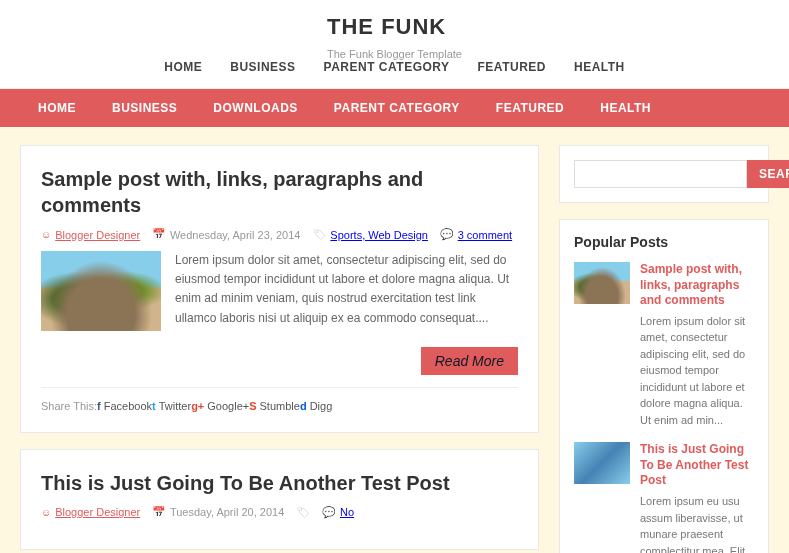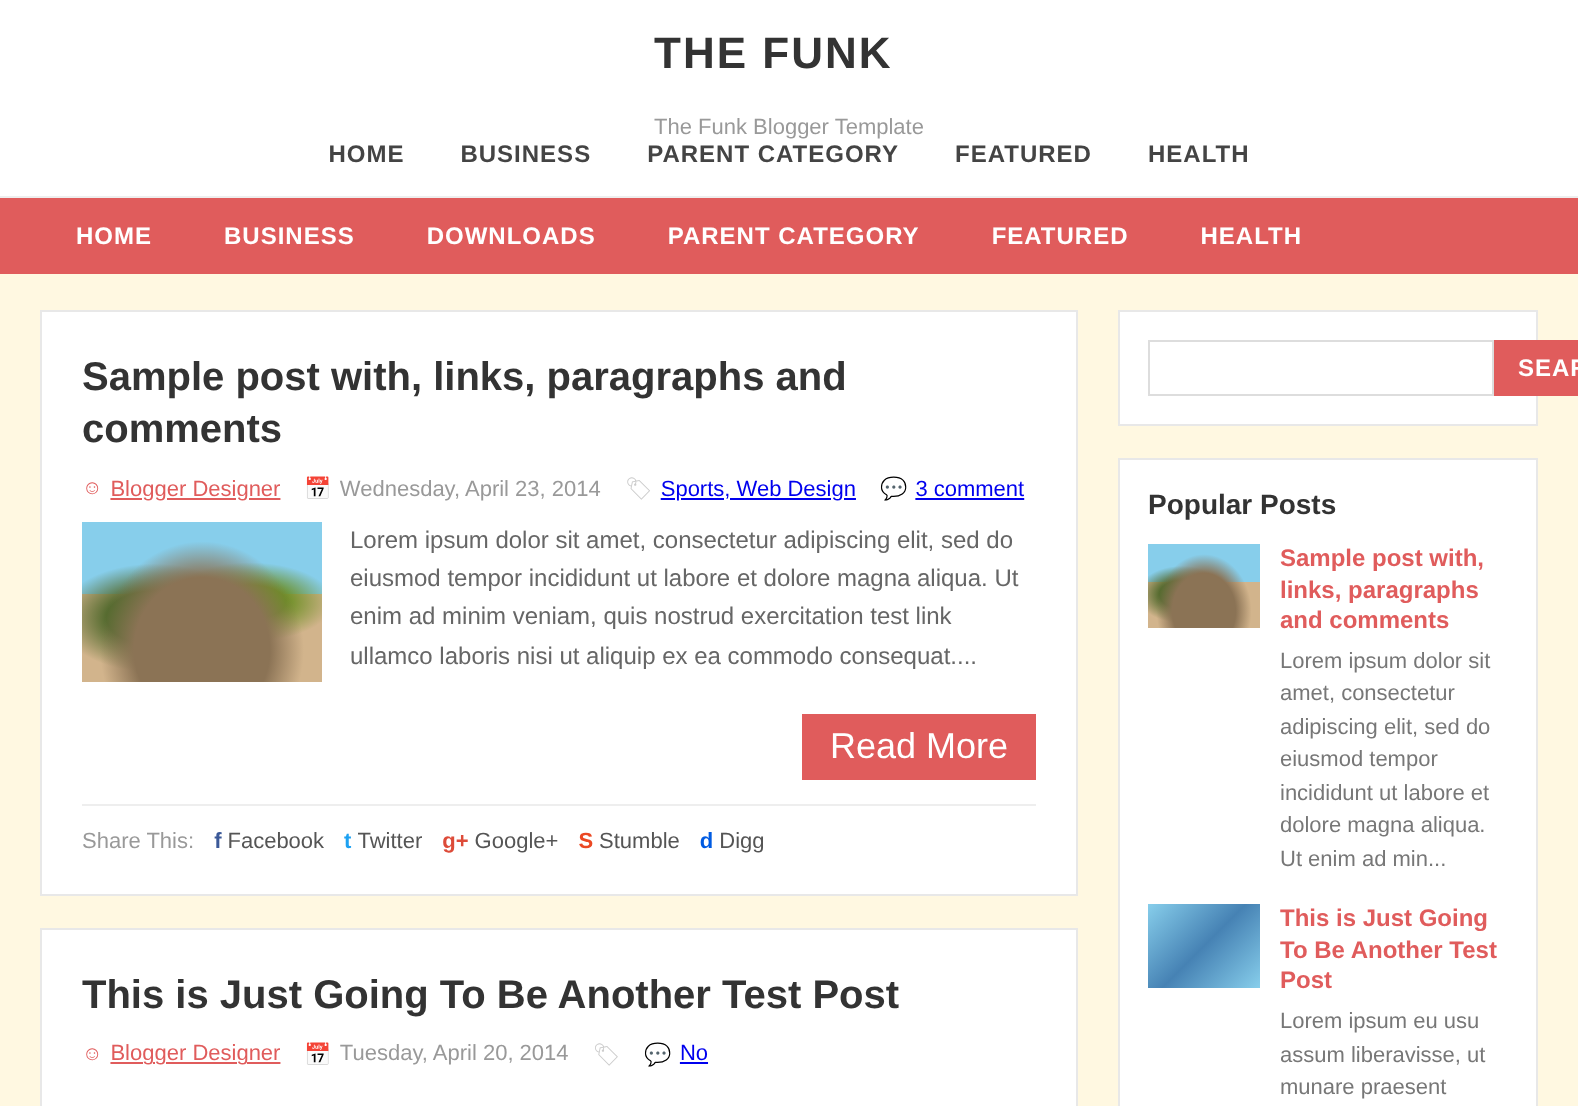--- a/index.html
+++ b/index.html
@@ -22,21 +22,21 @@
     }
     .site-title {
       font-size: 22px;
       font-weight: bold;
       color: #333;
       letter-spacing: 1px;
     }
     .site-tagline {
       font-size: 11px;
       color: #999;
-      margin-top: 18px;
+      margin-top: 8px;
     }
     .top-nav {
       display: flex;
       gap: 28px;
     }
     .top-nav a {
       text-decoration: none;
       color: #444;
       font-size: 12px;
       font-weight: bold;
@@ -128,36 +128,36 @@
         linear-gradient(to bottom, #87CEEB 45%, #D2B48C 45%);
     }
     .post-excerpt {
       font-size: 12px;
       color: #666;
       line-height: 1.6;
       flex: 1;
     }
     .read-more-btn {
       background: #e05c5c;
-      color: #ffffff;
+      color: #0f172a;
       border: none;
       padding: 6px 14px;
-      font-size: 18px;
+      font-size: 14px;
       cursor: pointer;
       float: right;
+      font-style: italic;
     }
     .share-bar {
       clear: both;
       padding-top: 12px;
       border-top: 1px solid #eee;
       font-size: 11px;
       color: #999;
       display: flex;
       align-items: flex-start;
-      gap: 10px;
     }
     .share-bar a {
       color: #555;
       text-decoration: none;
       display: flex;
       align-items: center;
       gap: 3px;
     }
 
     

